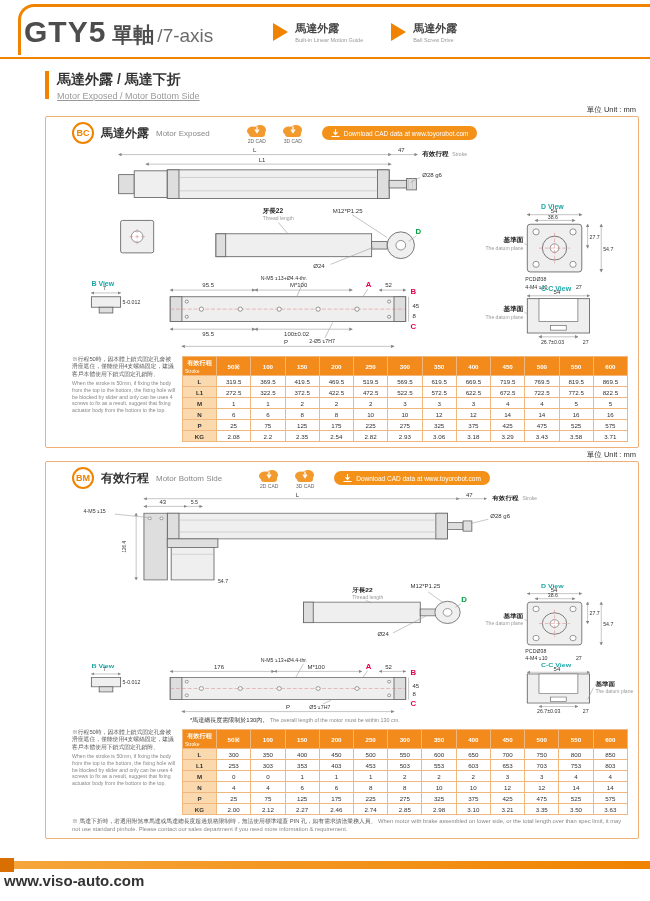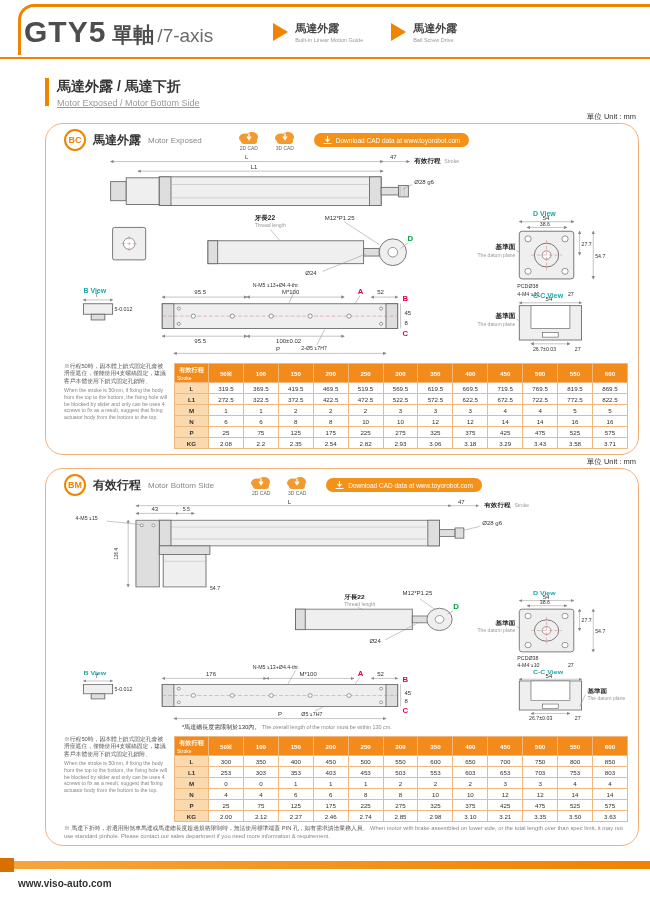--- a/index.html
+++ b/index.html
@@ -13,28 +13,28 @@
   .tzh { font-size: 21px; font-weight: bold; color: #4d4d4d; margin-left: 6px; }
   .axis { font-size: 19px; color: #6b6b6b; margin-left: 3px; }
   .features { display: flex; gap: 28px; margin-left: 60px; }
   .feature { display: flex; align-items: center; gap: 7px; }
   .tri { width: 0; height: 0; border-left: 15px solid #f08300; border-top: 9px solid transparent; border-bottom: 9px solid transparent; }
   .f-zh { font-size: 11px; font-weight: bold; color: #444; }
   .f-en { font-size: 5.5px; color: #999; margin-top: 1px; }
   .rule { height: 2px; background: #f08300; margin-top: 2px; }
 
   
-  .sec { display: flex; gap: 8px; margin: 19px 0 4px 45px; }
+  .sec { display: flex; gap: 8px; margin: 12px 0 4px 45px; }
   .sec .bar { width: 4px; height: 28px; background: #f08300; }
   .s-zh { font-size: 14px; font-weight: bold; color: #333; }
   .s-en { font-size: 9px; color: #999; margin-top: 2px; text-decoration: underline; }
 
   
   .unit { width: 622px; text-align: right; font-size: 7.5px; color: #333; margin: 2px 0 1px 14px; }
-  .panel { width: 594px; margin: 0 auto 0 45px; border: 1px solid #f2b079; border-radius: 18px; padding: 3px 8px 5px 16px; background: #fff; }
+  .panel { width: 594px; margin: 0 auto 0 45px; border: 1px solid #f2b079; border-radius: 2px; padding: 3px 8px 5px 24px; background: #fff; }
   .phead { display: flex; align-items: center; gap: 7px; padding: 2px 2px; }
   .badge { width: 22px; height: 22px; border: 2px solid #f08300; border-radius: 50%; color: #f08300; font-weight: bold; font-size: 9px; display: flex; align-items: center; justify-content: center; flex: none; }
   .p-zh { font-size: 12px; font-weight: bold; color: #333; }
   .p-en { font-size: 8px; color: #888; }
   .clouds { display: flex; gap: 12px; margin-left: 28px; }
   .cloud { display: flex; flex-direction: column; align-items: center; cursor: pointer; }
   .cloud-label { font-size: 5px; color: #666; }
   .pill { display: flex; align-items: center; gap: 4px; background: #f39119; color: #fff; font-size: 6.5px; border-radius: 9px; padding: 3px 9px; margin-left: 10px; cursor: pointer; }
 
   svg.drawing { display: block; margin: 0 auto; }
@@ -65,21 +65,21 @@
   table.spec tbody th.rl { background: #fbd9ae; font-weight: bold; }
 
   .motor-note { font-size: 6px; color: #333; padding: 1px 2px 2px 120px; }
   .motor-note .en { color: #888; font-size: 5.4px; }
   .footnote { font-size: 5.8px; color: #555; padding: 3px 2px 0 2px; line-height: 1.3; }
   .footnote .en { color: #888; }
 
   
   .footbar { position: absolute; left: 0; right: 0; bottom: 32px; height: 8px; background: linear-gradient(90deg, #f6a63c, #f08300); }
   .footbar .sq { position: absolute; left: 0; top: -3px; width: 14px; height: 14px; background: #d96f00; }
-  .url { position: absolute; left: 18px; bottom: 12px; font-size: 10px; font-weight: bold; color: #333; }
+  .url { position: absolute; left: 4px; bottom: 12px; font-size: 15px; font-weight: bold; color: #333; }
 </style>
 </head>
 <body>
 
 <div class="page">
 
   <div class="hdr-wrap">
     <div class="title-box">
       <span class="model">GTY5</span>
       <span class="tzh">單軸</span>

